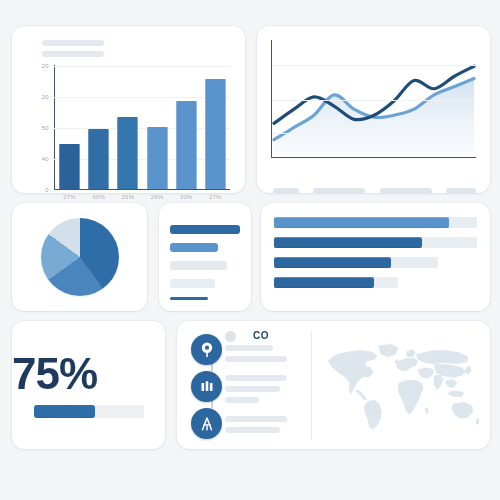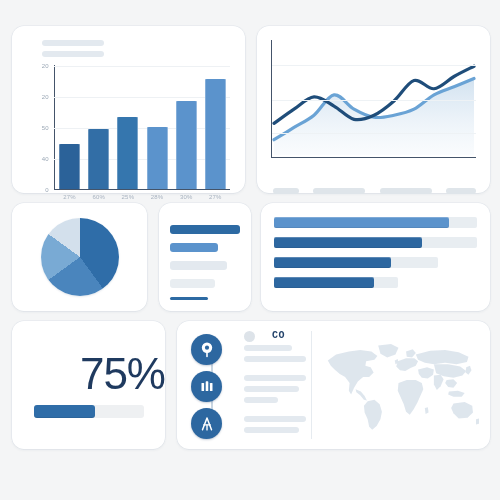--- a/index.html
+++ b/index.html
@@ -129,22 +129,22 @@
   .hfill {
     position: absolute; left: 0; top: 0; height: 11px;
     border-radius: 2px;
     box-shadow: inset 0 -1px 0 rgba(0,0,0,0.07), inset 0 1px 0 rgba(255,255,255,0.22);
   }
 
   
   #card-kpi   { left: 12px;  top: 321px; width: 153px; height: 128px; }
   .kpi-value {
     position: absolute; left: 0; right: 0; top: 28px;
-    text-align: right;
-    font-size: 44px; font-weight: normal;
+    text-align: left;
+    font-size: 44px; font-weight: bold;
     color: #1f3a5f;
     letter-spacing: -1px;
   }
   .kpi-track {
     position: absolute; left: 22px; top: 84px;
     width: 110px; height: 13px;
     background: #eef0f2; border-radius: 3px;
   }
   .kpi-fill {
     position: absolute; left: 0; top: 0; height: 13px;
@@ -162,21 +162,21 @@
     position: absolute; left: 20px; top: 16px;
     width: 2px; height: 76px; background: #c9d6e2;
   }
   .badge {
     position: absolute; left: 0;
     width: 31px; height: 31px; border-radius: 50%;
     background: #2d67a0;
     box-shadow: 0 1px 2px rgba(30,60,100,0.25);
   }
   .badge svg { position: absolute; left: 50%; top: 50%; transform: translate(-50%,-50%); }
-  .tl-text { position: absolute; left: 67px; top: 8px; width: 62px; font-family: Liberation Mono, monospace; }
+  .tl-text { position: absolute; left: 48px; top: 8px; width: 62px; }
   .tl-avatar {
     position: absolute; left: 0; top: 2px;
     width: 11px; height: 11px; border-radius: 50%;
     background: #dde3e9;
   }
   .tl-co {
     position: absolute; left: 28px; top: 1px;
     font-size: 10px; font-weight: bold; color: #23436b;
     letter-spacing: 0.5px;
   }

